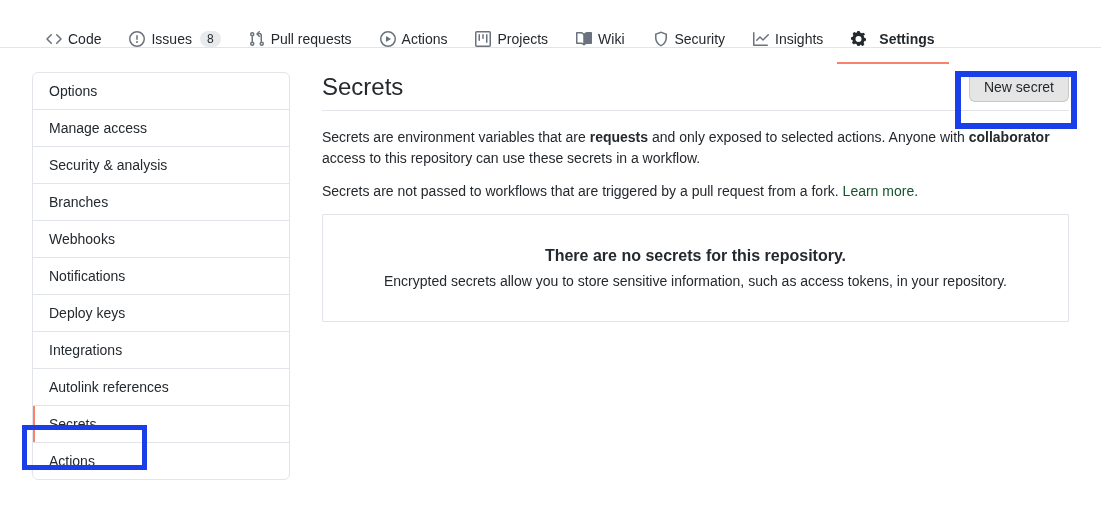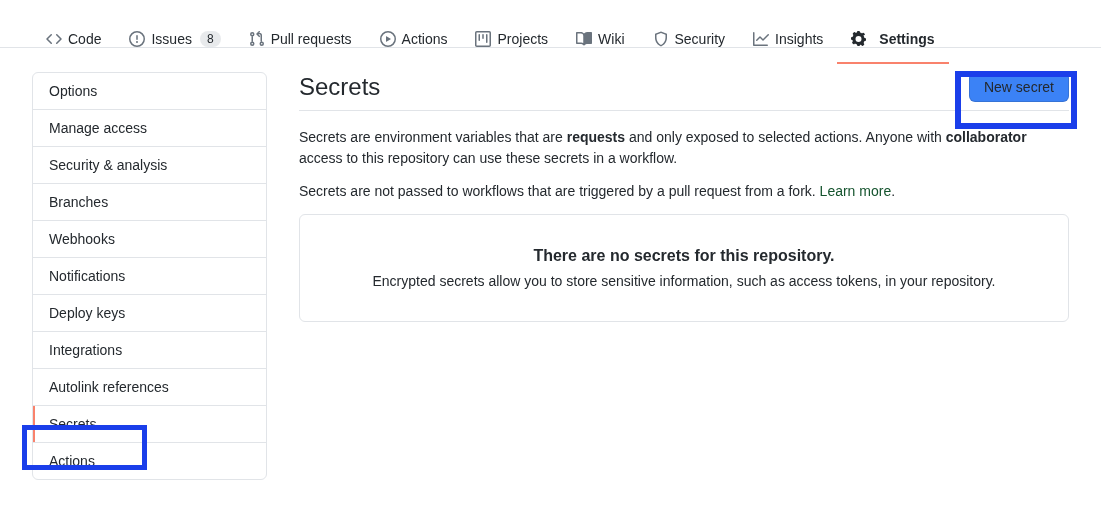--- a/index.html
+++ b/index.html
@@ -45,21 +45,21 @@
     font-weight: 500;
     color: #24292e;
     margin-left: 2px;
   }
   .container {
     display: flex;
     padding: 24px 32px;
     gap: 32px;
   }
   .sidebar {
-    width: 235px;
+    width: 258px;
     flex-shrink: 0;
   }
   .menu {
     list-style: none;
     margin: 0;
     padding: 0;
     border: 1px solid #e1e4e8;
     border-radius: 6px;
     overflow: hidden;
   }
@@ -93,34 +93,34 @@
     padding-bottom: 8px;
     border-bottom: 1px solid #e1e4e8;
     margin-bottom: 16px;
   }
   .subhead h2 {
     font-size: 24px;
     font-weight: 400;
     margin: 0;
   }
   .btn {
-    background: #3b82f6;
+    background: #e5e5e5;
     border: 1px solid rgba(27,31,35,0.15);
     border-radius: 6px;
     padding: 6px 14px;
     font-size: 14px;
     font-weight: 500;
     cursor: pointer;
     color: #24292e;
   }
   .desc { color: #24292e; line-height: 1.5; margin: 0 0 12px 0; }
   .desc a { color: #14532d; text-decoration: none; }
   .blankslate {
     border: 1px solid #e1e4e8;
-    border-radius: 6px;
+    border-radius: 1px;
     padding: 32px 40px;
     text-align: center;
   }
   .blankslate h3 {
     margin: 0 0 8px 0;
     font-size: 16px;
     font-weight: 600;
   }
   .blankslate p {
     margin: 0;

